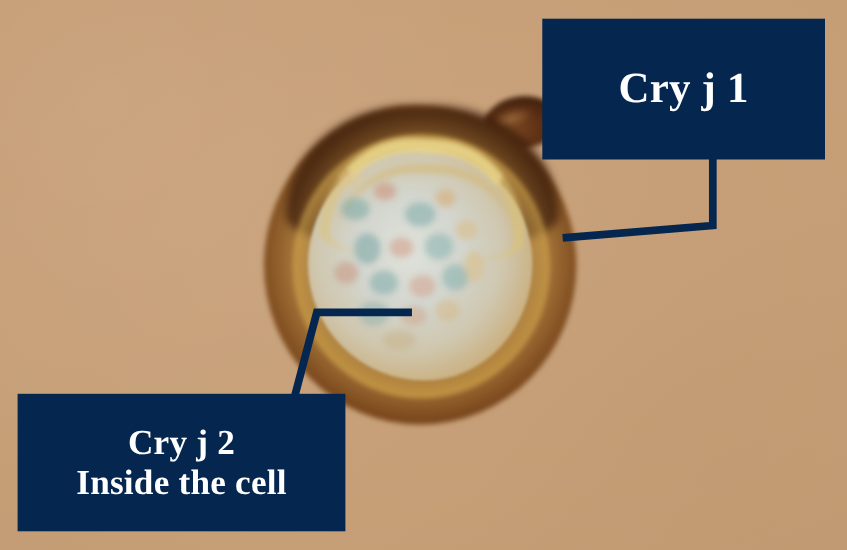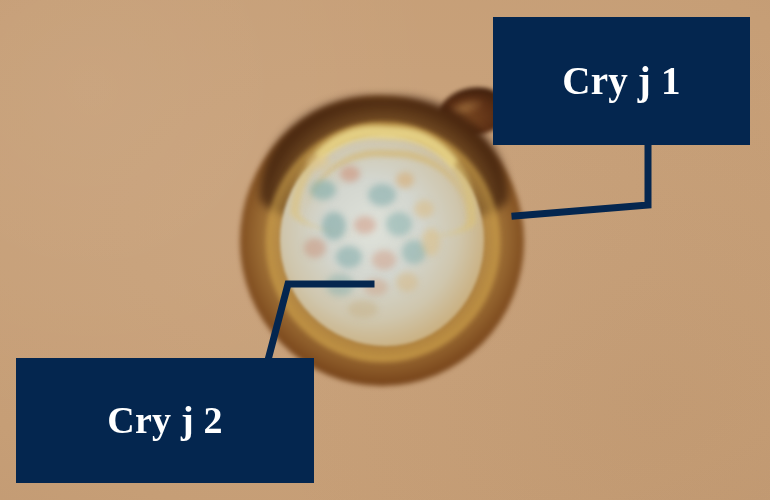--- a/index.html
+++ b/index.html
@@ -211,21 +211,21 @@
     width: 257px;
     height: 128px;
     font-size: 39px;
     padding: 0 10px;
   }
   #callout-cryj2 {
     left: 16px;
     top: 358px;
     width: 298px;
     height: 125px;
-    font-size: 38px;
+    font-size: 32px;
     padding: 0 8px;
   }
   .callout .ln {
     display: block;
     white-space: nowrap;
   }
 </style>
 </head>
 <body>
 
@@ -274,15 +274,16 @@
     <polyline fill="none" stroke="#04264f" stroke-width="7" stroke-linecap="square" stroke-linejoin="miter" points="648,145 648,205 515,216"></polyline>
     <polyline fill="none" stroke="#04264f" stroke-width="7" stroke-linecap="square" stroke-linejoin="miter" points="371,284 288,284 268,360"></polyline>
   </svg>
 
   <div class="callout" id="callout-cryj1">
     <span class="ln">Cry j 1</span>
   </div>
 
   <div class="callout" id="callout-cryj2">
     <span class="ln">Cry j 2</span>
+    <span class="ln">Inside the cell</span>
   </div>
 
 </div>
 
 </body></html>

